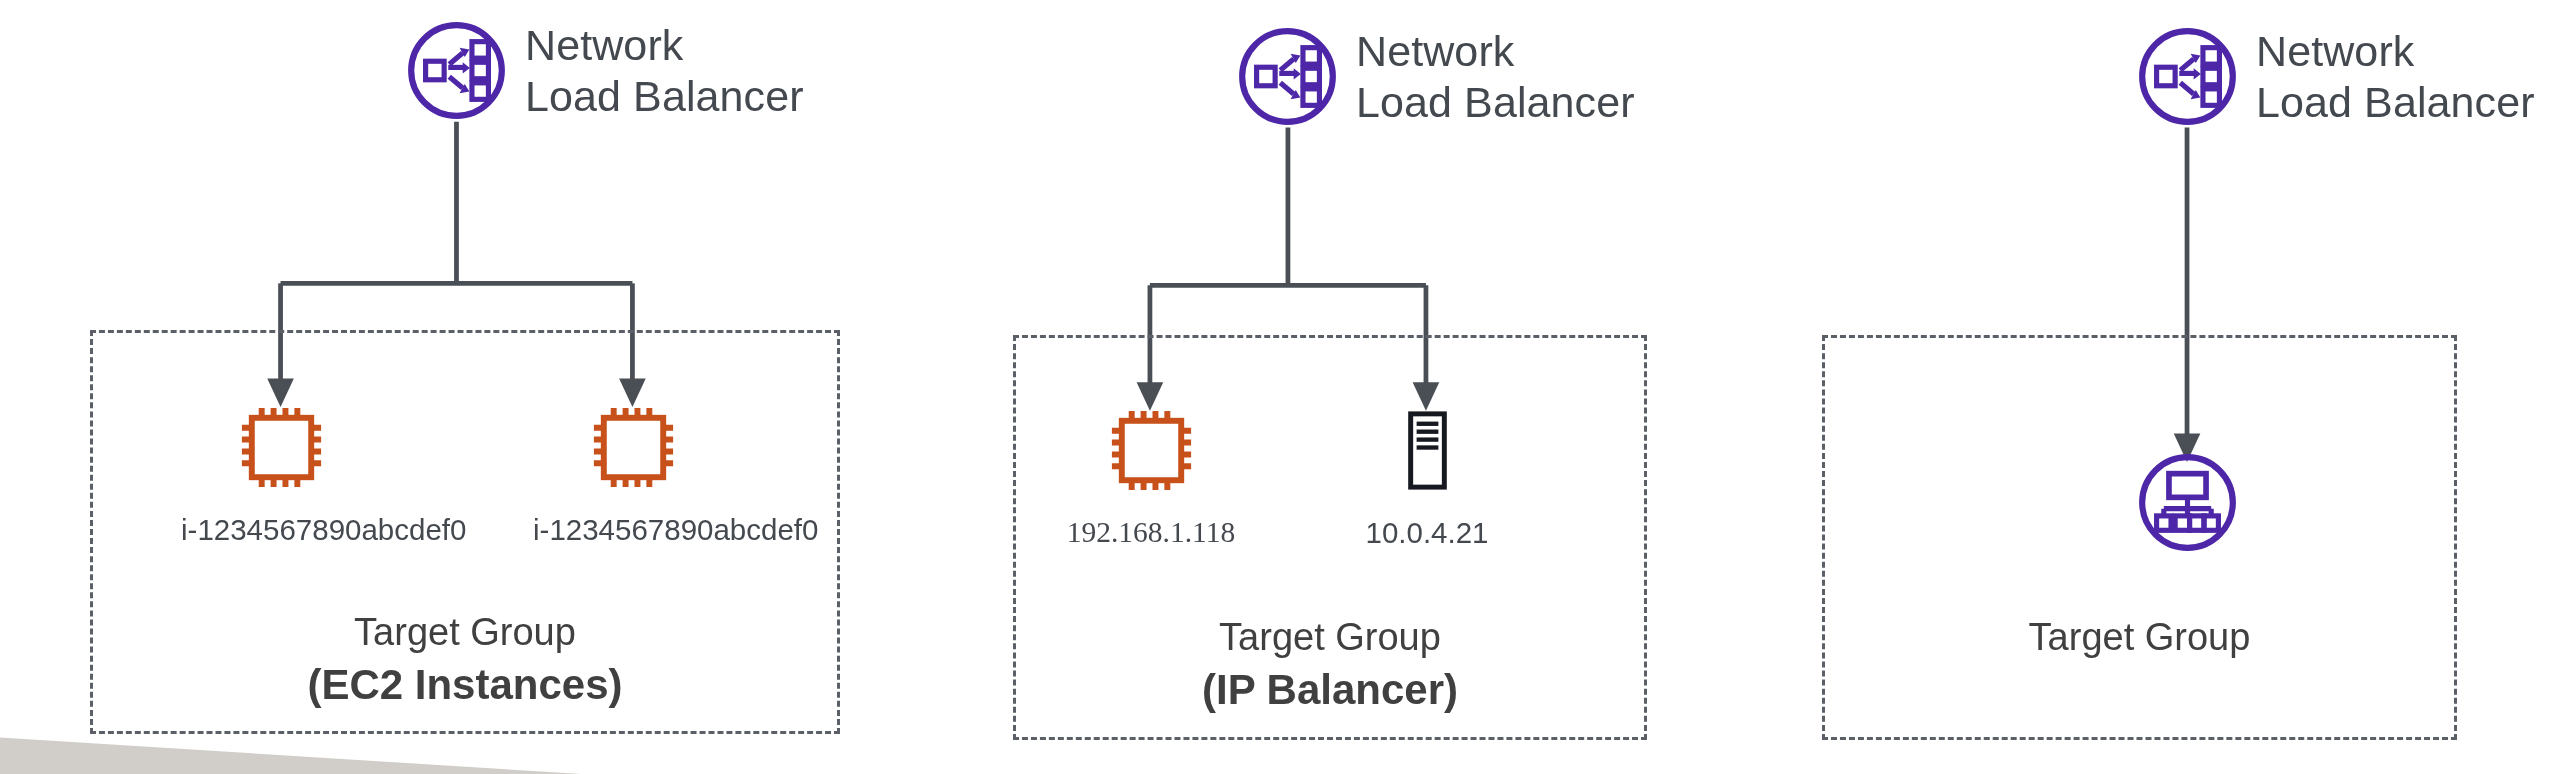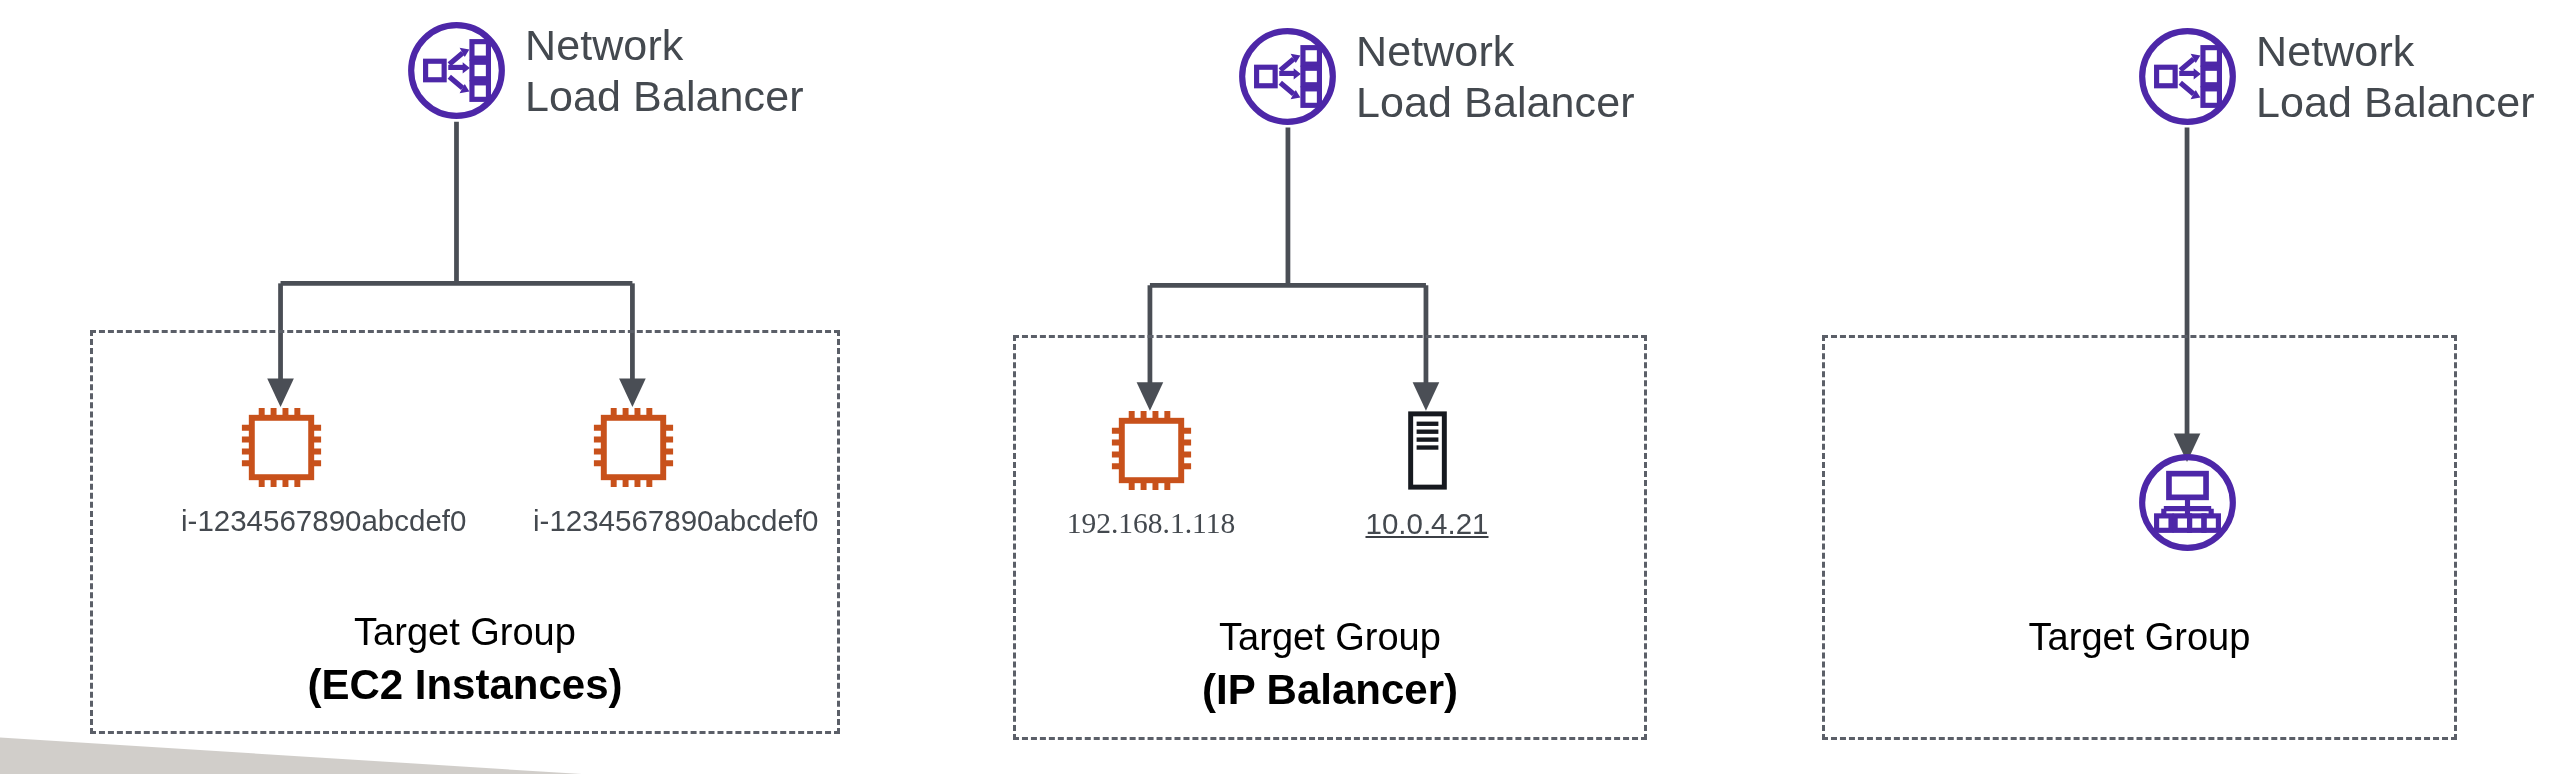--- a/index.html
+++ b/index.html
@@ -62,41 +62,41 @@
     position: absolute;
     border: 3.8px dashed #5b5f68;
     box-sizing: border-box;
     background: transparent;
   }
 
   
   .tg-caption {
     position: absolute;
     text-align: center;
-    color: #000000;
+    color: #404040;
     line-height: 1.22;
   }
   .tg-caption .tg-main {
     display: block;
     font-size: 38px;
     font-weight: 400;
   }
   .tg-caption .tg-sub {
     display: block;
     font-size: 42px;
     font-weight: 700;
     margin-top: 3.8px;
   }
 
   
   .node { position: absolute; text-align: center; }
   .node-icon { display: block; margin: 0 auto; }
   .node-label {
     display: block;
-    margin-top: 7px;
+    margin-top: 16px;
     font-size: 29.5px;
     color: #44494f;
     white-space: nowrap;
     font-weight: 400;
   }
 
   
   .connectors {
     position: absolute;
     left: 0; top: 0;
@@ -218,21 +218,21 @@
           <rect x="20" y="20" width="60" height="60"></rect>
           <path d="M30 20 L30 10 M42 20 L42 10 M54 20 L54 10 M66 20 L66 10"></path>
           <path d="M30 80 L30 90 M42 80 L42 90 M54 80 L54 90 M66 80 L66 90"></path>
           <path d="M20 30 L10 30 M20 42 L10 42 M20 54 L10 54 M20 66 L10 66"></path>
           <path d="M80 30 L90 30 M80 42 L90 42 M80 54 L90 54 M80 66 L90 66"></path>
         </g>
       </svg>
       <span class="node-label">192.168.1.118</span>
     </div>
 
-    <div class="node" style="left:376px; top:401px; width:200px;text-decoration:underline;">
+    <div class="node" style="left:376px; top:401px; width:200px;">
       <svg class="node-icon" width="99" height="99" viewBox="0 0 100 100">
         <rect x="33" y="13" width="34" height="74" fill="#ffffff" stroke="#16191F" stroke-width="5"></rect>
         <g stroke="#16191F" stroke-width="4.4" stroke-linecap="butt">
           <path d="M39 23 L61 23"></path>
           <path d="M39 31 L61 31"></path>
           <path d="M39 39 L61 39"></path>
           <path d="M39 47 L61 47"></path>
         </g>
       </svg>
       <span class="node-label">10.0.4.21</span>

